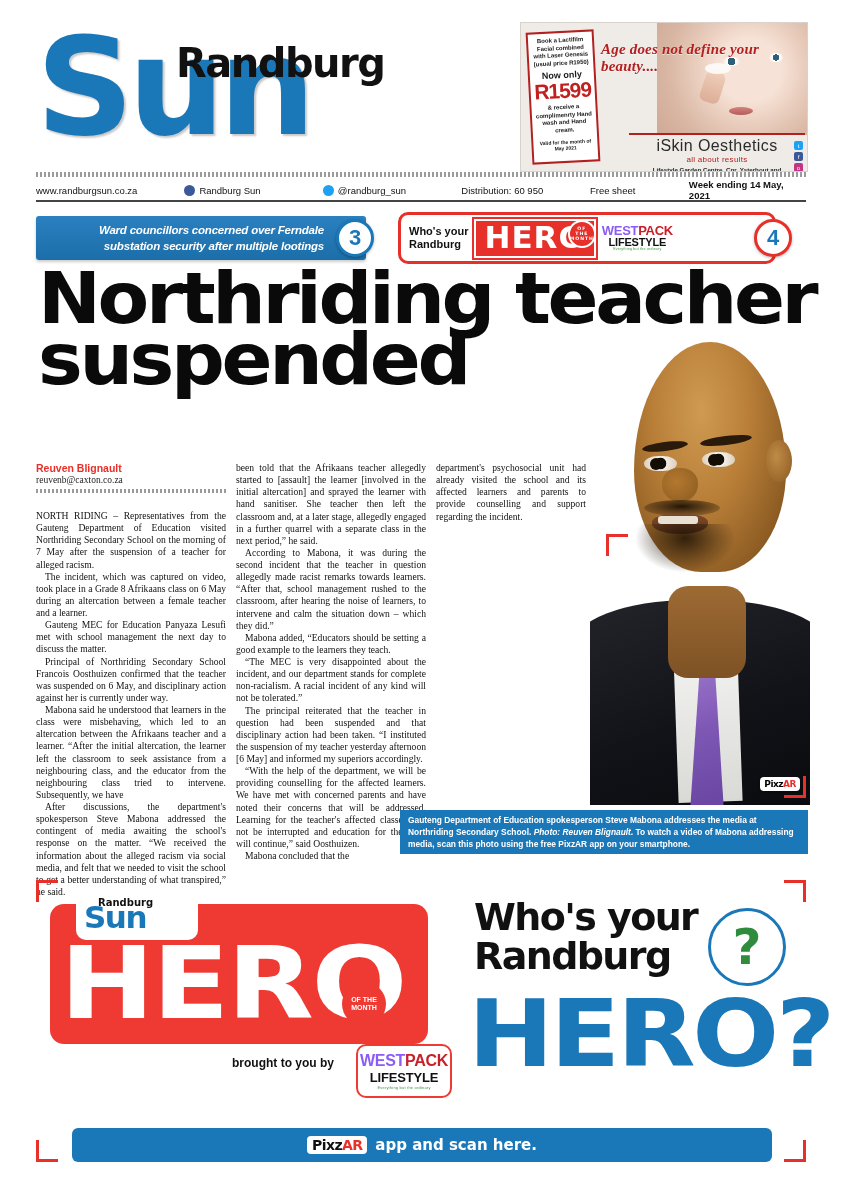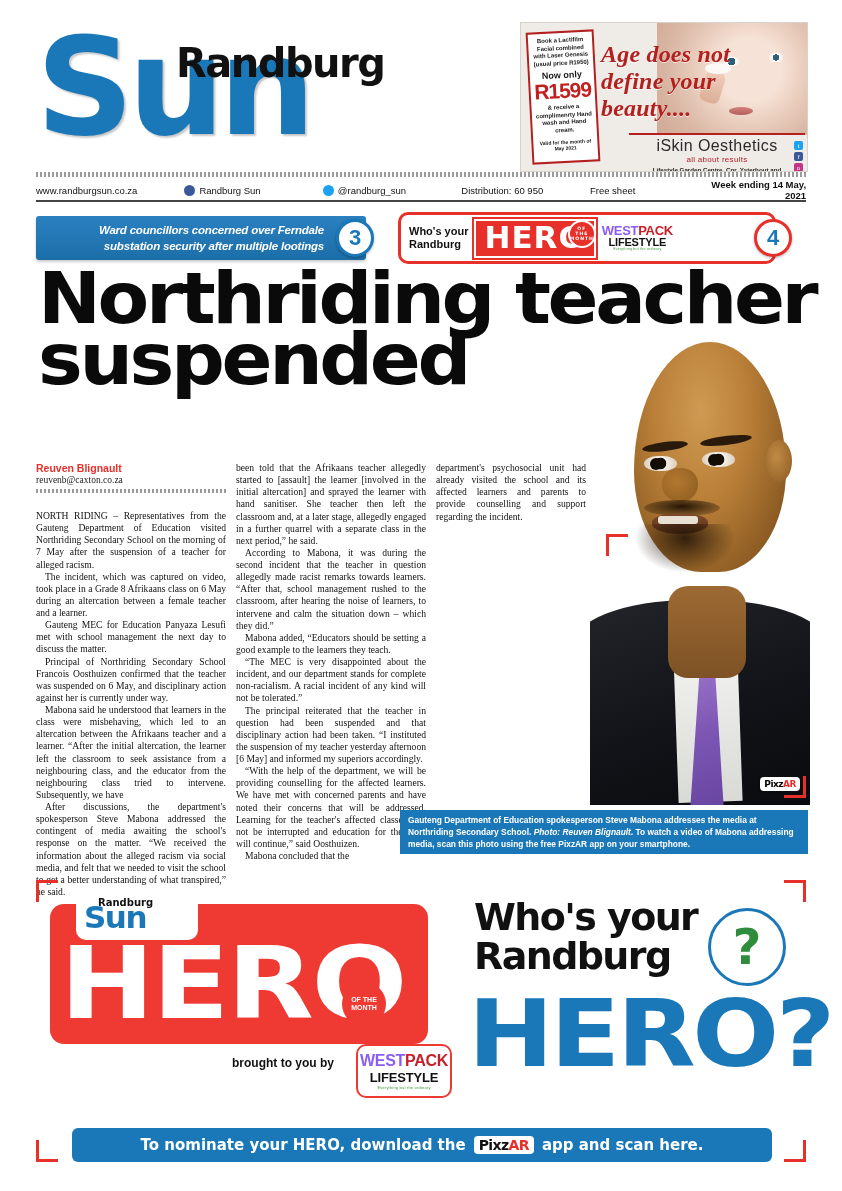--- a/index.html
+++ b/index.html
@@ -40,21 +40,21 @@
   .face-eye { position:absolute; width:17px; height:9px; border-radius:50%/60%;
     background: radial-gradient(circle at 50% 50%, #2d5f7a 0 38%, #ffffff 40%, #f3e4da 100%); }
   .face-lip { position:absolute; width:24px;height:8px;border-radius:50%;
     background:linear-gradient(#d3827c,#b35d5c);}
   .face-finger{position:absolute;width:20px;height:34px;border-radius:10px 10px 6px 6px;
     background:linear-gradient(#f0d0bd,#dcae97); transform:rotate(18deg);}
   .face-cream{position:absolute;width:26px;height:11px;border-radius:50%;background:#fdfbf8;opacity:.92;}
   .topad-caption {
     position:absolute; left:80px; top:18px; width:160px;
     font-family:"Liberation Serif", serif; font-style:italic; font-weight:700;
-    color:#b32020; font-size:24px; line-height:1.12; letter-spacing:.2px;
+    color:#b32020; font-size:15px; line-height:1.12; letter-spacing:.2px;
     text-shadow:0 1px 0 rgba(255,255,255,.6);
   }
   .topad-coupon {
     position:absolute; left:8px; top:8px; width:68px; height:132px;
     background:#fff; border:2px solid #b32020; transform:rotate(-3deg);
     padding:4px 3px; text-align:center;
   }
   .coupon-l1 { font-size:6px; line-height:1.25; color:#1a1a1a; font-weight:600; }
   .coupon-now { font-size:9px; color:#1a1a1a; margin-top:3px; font-weight:600;}
   .coupon-price { font-size:21px; font-weight:700; color:#c21f1f; line-height:1; letter-spacing:-1px;}
@@ -72,21 +72,21 @@
 
   
   .infobar { position:absolute; left:36px; top:180px; width:770px; height:20px;
              display:flex; align-items:center; font-size:9.5px; color:#111; }
   .infobar .w { width:150px; }
   .infobar .soc-item { display:flex; align-items:center; gap:4px; width:140px; }
   .infobar .circ { width:11px;height:11px;border-radius:50%; display:inline-block; }
   .circ.fb{background:#3b5998;} .circ.tw{background:#1da1f2;}
   .infobar .dist { width:130px; }
   .infobar .free { width:100px; }
-  .infobar .week { font-weight:700;text-align:right; }
+  .infobar .week { font-weight:700; }
   .infobar-rule { position:absolute; left:36px; top:200px; width:770px; height:2px; background:#444; }
 
   
   .teasers { position:absolute; left:36px; top:212px; width:770px; height:52px; }
   .teaser-blue {
     position:absolute; left:0; top:4px; width:330px; height:44px;
     background:linear-gradient(#2b80c0,#1b6ea8); border-radius:3px;
     box-shadow:0 2px 3px rgba(0,0,0,.2);
     color:#fff; font-weight:700; font-size:11.5px; line-height:1.35;
     padding:7px 42px 0 12px; font-style:italic; letter-spacing:-.2px;text-align:right;
@@ -475,18 +475,17 @@
     </div>
     <div class="qmark">
       <span>?</span>
     </div>
     <div class="hero-q">HERO?</div>
   </div>
 
   <div class="bracket br-bl" style="left:36px; top:1140px;"></div>
   <div class="bracket br-br" style="left:784px; top:1140px;"></div>
   <div class="nombar">
-    <span>To nominate your HERO, download the</span>
     <span class="nom-logo">Pixz<span class="ar">AR</span></span>
     <span>app and scan here.</span>
   </div>
 
 </div>
 
 </body></html>

